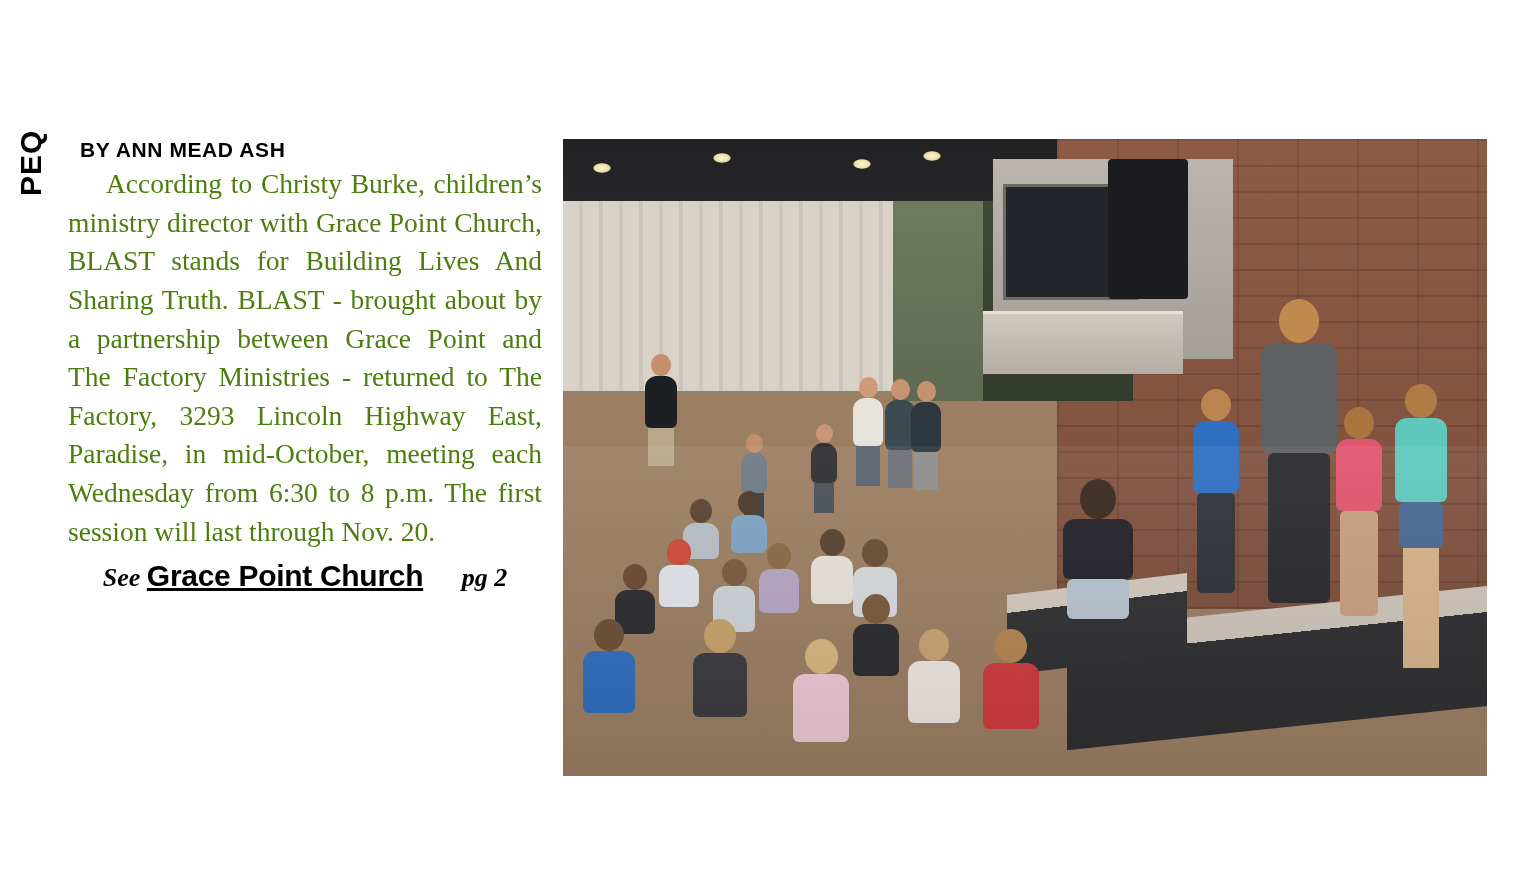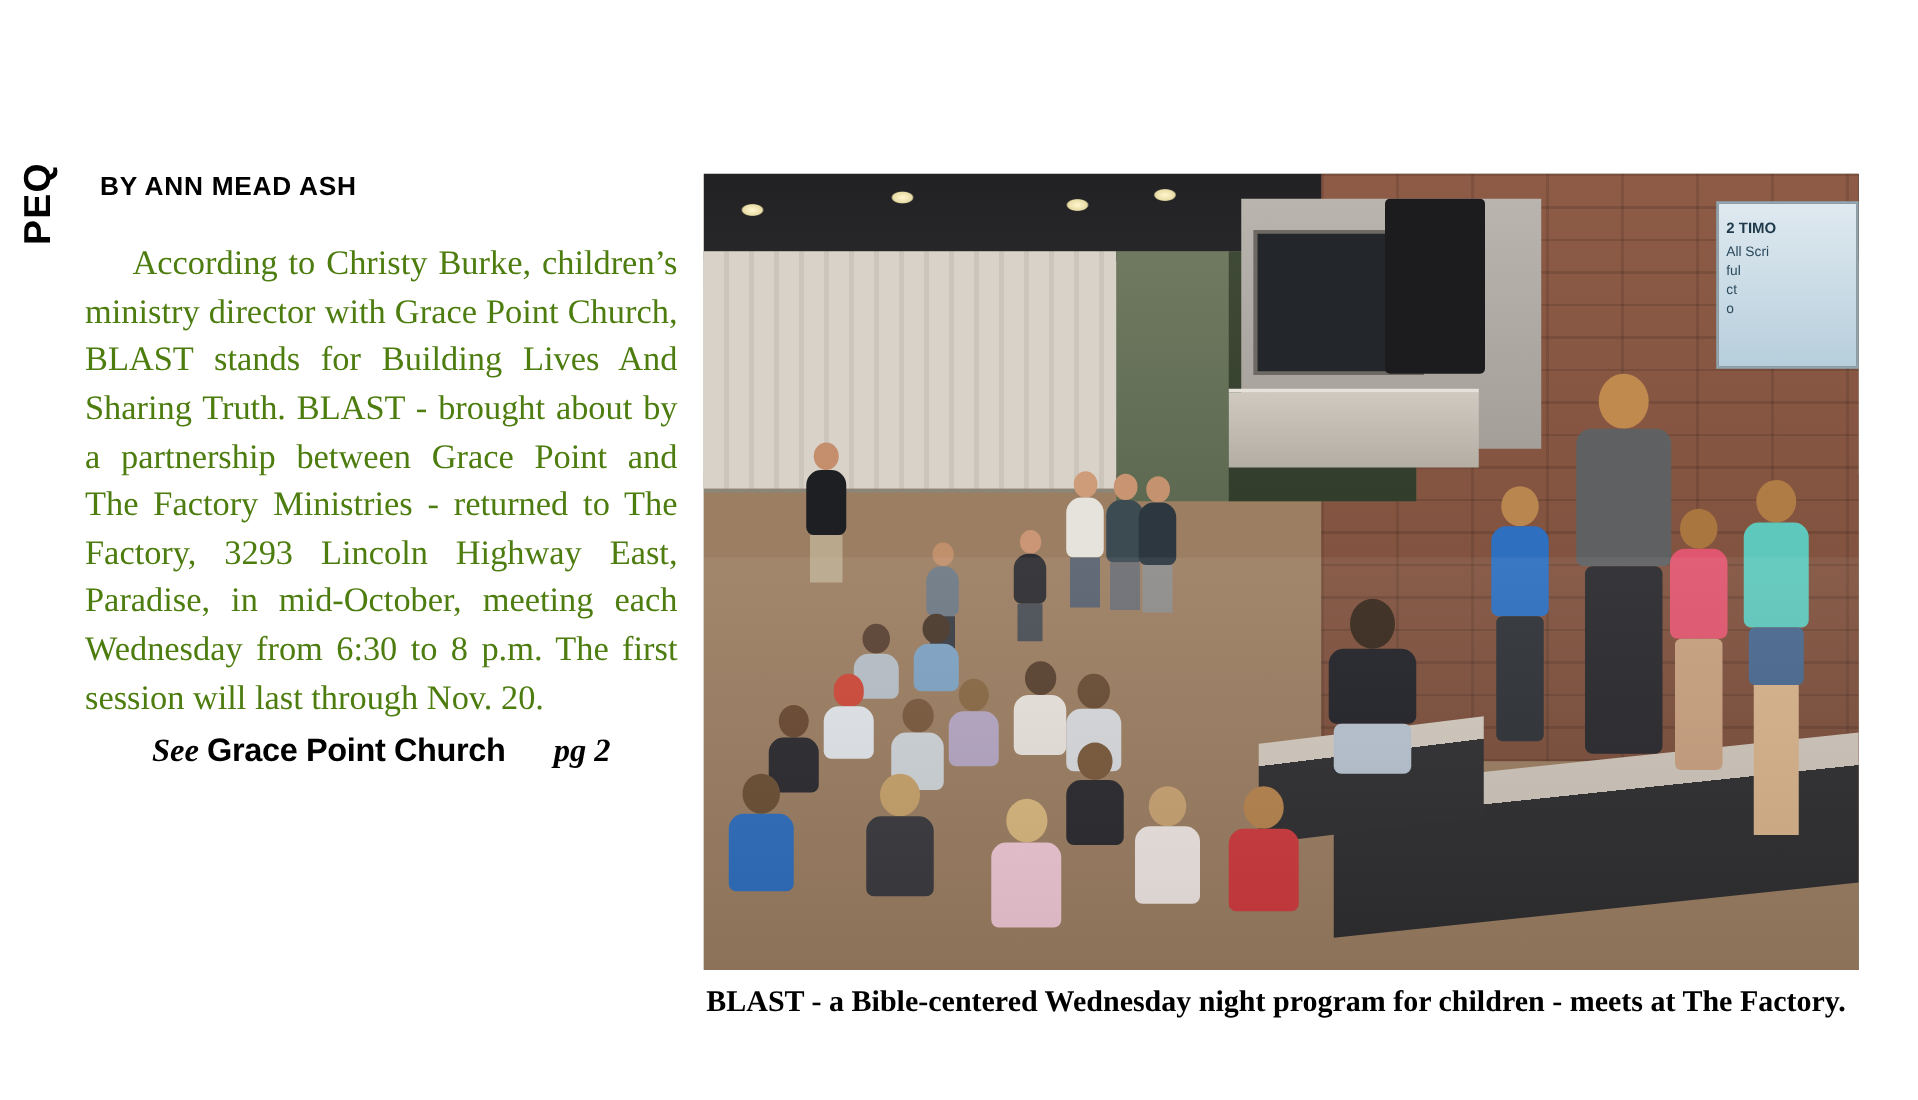--- a/index.html
+++ b/index.html
@@ -42,21 +42,21 @@
     top: 138px;
     width: 474px;
   }
   .byline {
     font-family: "Liberation Sans", sans-serif;
     font-size: 21px;
     font-weight: 600;
     letter-spacing: 0.6px;
     color: #000;
     margin-left: 12px;
-    margin-bottom: 29px;
+    margin-bottom: 3px;
   }
   .body-text {
     font-family: "Liberation Serif", serif;
     font-size: 27.5px;
     line-height: 1.405;
     text-align: justify;
     text-justify: inter-word;
     color: #4d7c0f;
     hyphens: none;
   }
@@ -75,22 +75,23 @@
     color: #000;
     white-space: nowrap;
   }
   .jump-see {
     font-style: italic;
     font-weight: bold;
   }
   .jump-title {
     font-weight: bold;
     font-family: "Liberation Sans", sans-serif;
-    font-size: 26px;
+    font-size: 30px;
     letter-spacing: -0.3px;
+    text-decoration: underline;
   }
   .jump-pg {
     font-style: italic;
     font-weight: bold;
     margin-left: 32px;
   }
 
   
   .section-tag {
     position: absolute;
@@ -281,27 +282,20 @@
 
       <div class="brick"></div>
       <div class="wall-left"></div>
       <div class="wall-mid"></div>
       <div class="wall-mid2"></div>
       <div class="grey-wall"></div>
       <div class="window-dark"></div>
       <div class="speaker"></div>
       <div class="ledge"></div>
 
-      <div class="screen">
-        <div class="screen-head">2 TIMO</div>
-        <div class="screen-text" style="white-space:pre-line;">All Scri
-ful
-ct
-o</div>
-      </div>
 
       <div class="light" style="left:30px; top:24px;"></div>
       <div class="light" style="left:150px; top:14px;"></div>
       <div class="light" style="left:290px; top:20px;"></div>
       <div class="light" style="left:360px; top:12px;"></div>
 
       <div class="stage"></div>
       <div class="stage2"></div>
 
       <div class="fig" style="left:82px; top:215px; width:32px; height:110px;">
@@ -424,15 +418,14 @@
         <div class="head" style="width:32px;height:34px;background:#b07c45;margin:0 auto;"></div>
         <div class="body-s" style="width:52px;height:84px;background:#5fc8bd;"></div>
         <div style="width:44px;height:46px;background:#4a6a90;margin:0 auto;border-radius:5px;"></div>
         <div style="width:36px;height:120px;background:#d8b38c;margin:0 auto;"></div>
       </div>
 
       <div class="floor-sheen"></div>
     </div>
   </div>
 
-  <div class="caption">BLAST - a Bible-centered Wednesday night program for children - meets at The Factory.</div>
 
 </div>
 
 </body></html>

